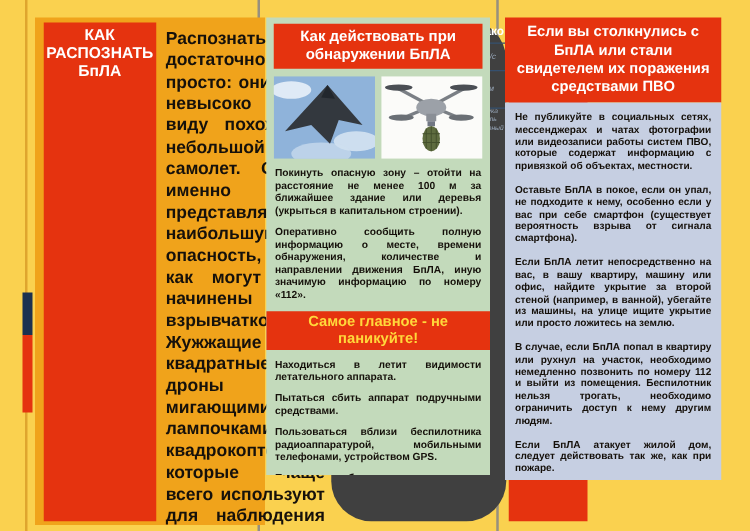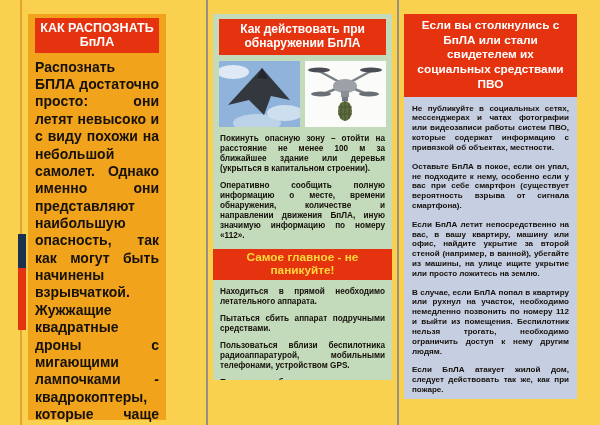--- a/index.html
+++ b/index.html
@@ -6,21 +6,21 @@
   .page{position:relative;width:600px;height:425px;background:#FAD14F;overflow:hidden;
         font-family:"Liberation Sans",sans-serif;font-weight:bold;}
   .sep{position:absolute;top:0;bottom:0;width:2px;background:#97907F;}
   .sep1{left:206px;}
   .sep2{left:397px;}
   .edge-line{position:absolute;left:20px;top:0;bottom:0;width:2px;background:#DFA52E;}
   .edge-navy{position:absolute;left:18px;top:234px;width:8px;height:34px;background:#1B3150;}
   .edge-red{position:absolute;left:18px;top:268px;width:8px;height:62px;background:#E5330F;}
 
   .col{position:absolute;top:14px;box-sizing:border-box;}
-  .col1{left:28px;width:138px;height:406px;background:#F0A31B;display:flex;flex-direction:column;padding:2px 3px 3px;}
+  .col1{left:28px;width:184px;height:406px;background:#F0A31B;display:flex;flex-direction:row;padding:2px 3px 3px;}
   .col2{left:213px;width:179px;height:366px;background:#C3DABB;display:flex;flex-direction:column;overflow:hidden;}
   .col3{left:404px;width:173px;}
 
   .red-banner{background:#E5330F;color:#FFFFFF;text-align:center;font-size:12px;line-height:1.15;padding:3px 2px;}
   .c1-header{margin:2px 4px 0;font-size:12.5px;}
   .body-text{font-size:14px;line-height:1.24;text-align:justify;color:#16110B;margin:6px 4px 5px;}
 
   .nav-table{background:#404040;margin:0 1px;display:grid;grid-template-columns:45% 27.5% 27.5%;
              grid-template-rows:18px 22px 30px 26px;color:#fff;border-radius:32px;}
   .t-cell{display:flex;align-items:center;justify-content:center;box-sizing:border-box;
@@ -168,28 +168,28 @@
       </svg>
     </div>
 
     <p class="c2-p">Покинуть опасную зону – отойти на расстояние не менее 100 м за ближайшее здание или деревья (укрыться в капитальном строении).</p>
     <p class="c2-p">Оперативно сообщить полную информацию о месте, времени обнаружения, количестве и направлении движения БпЛА, иную значимую информацию по номеру «112».</p>
 
     <div class="alert">
       <div class="alert-title">Самое главное - не паникуйте!</div>
     </div>
 
-    <p class="dont-p">Находиться в прямой необходимо летательного аппарата.</p>
+    <p class="dont-p">Находиться в летит видимости летательного аппарата.</p>
     <p class="dont-p">Пытаться сбить аппарат подручными средствами.</p>
     <p class="dont-p">Пользоваться вблизи беспилотника радиоаппаратурой, мобильными телефонами, устройством GPS.</p>
     <p class="dont-p">При падении беспилотника подходить, перемещать и трогать его.</p>
   </section>
 
   <section class="col col3">
-    <div class="red-banner c3-header">Если вы столкнулись с БпЛА или стали свидетелем их социальных средствами ПВО</div>
+    <div class="red-banner c3-header">Если вы столкнулись с БпЛА или стали свидетелем их поражения средствами ПВО</div>
     <div class="blue-panel">
       <p class="c3-p">Не публикуйте в социальных сетях, мессенджерах и чатах фотографии или видеозаписи работы систем ПВО, которые содержат информацию с привязкой об объектах, местности.</p>
       <p class="c3-p">Оставьте БпЛА в покое, если он упал, не подходите к нему, особенно если у вас при себе смартфон (существует вероятность взрыва от сигнала смартфона).</p>
       <p class="c3-p">Если БпЛА летит непосредственно на вас, в вашу квартиру, машину или офис, найдите укрытие за второй стеной (например, в ванной), убегайте из машины, на улице ищите укрытие или просто ложитесь на землю.</p>
       <p class="c3-p">В случае, если БпЛА попал в квартиру или рухнул на участок, необходимо немедленно позвонить по номеру 112 и выйти из помещения. Беспилотник нельзя трогать, необходимо ограничить доступ к нему другим людям.</p>
       <p class="c3-p">Если БпЛА атакует жилой дом, следует действовать так же, как при пожаре.</p>
     </div>
   </section>
 
 </div>

